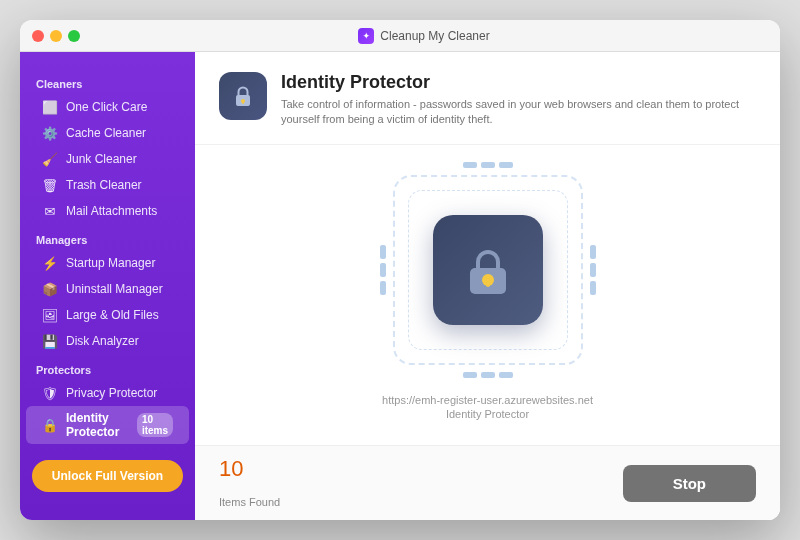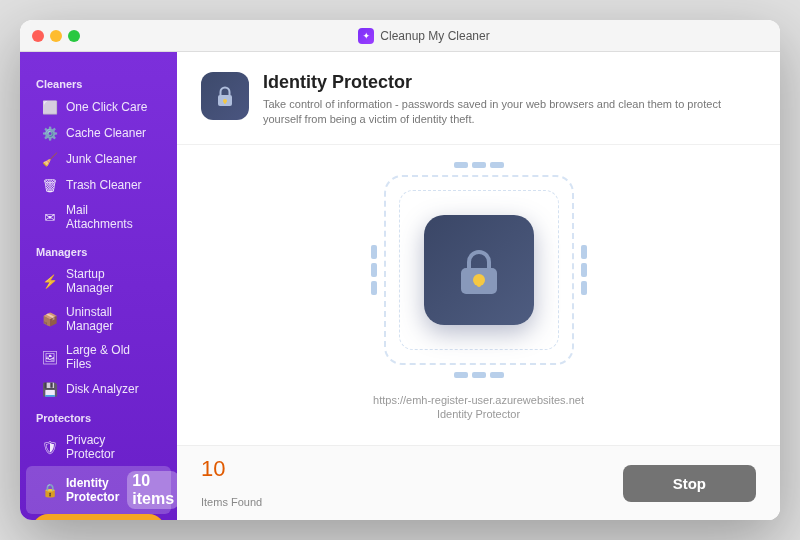--- a/index.html
+++ b/index.html
@@ -64,21 +64,21 @@
       justify-content: center;
       color: white;
       font-size: 9px;
     }
     .main-content {
       display: flex;
       flex: 1;
       overflow: hidden;
     }
     .sidebar {
-      width: 157px;
+      width: 175px;
       background: linear-gradient(180deg, #7c2fdb 0%, #6a1fc9 100%);
       padding: 16px 0;
       display: flex;
       flex-direction: column;
       flex-shrink: 0;
     }
     .sidebar-section-label {
       color: rgba(255,255,255,0.85);
       font-size: 11px;
       font-weight: 700;
@@ -107,21 +107,21 @@
       display: flex;
       align-items: center;
       justify-content: center;
       flex-shrink: 0;
       color: rgba(255,255,255,0.9);
       font-size: 13px;
     }
     .sidebar-badge {
       background: rgba(255,255,255,0.3);
       color: white;
-      font-size: 16px;
+      font-size: 10px;
       padding: 1px 5px;
       border-radius: 8px;
       margin-left: auto;
     }
     .unlock-btn {
       margin: auto 12px 12px 12px;
       background: #f5a623;
       color: white;
       border: none;
       border-radius: 16px;

